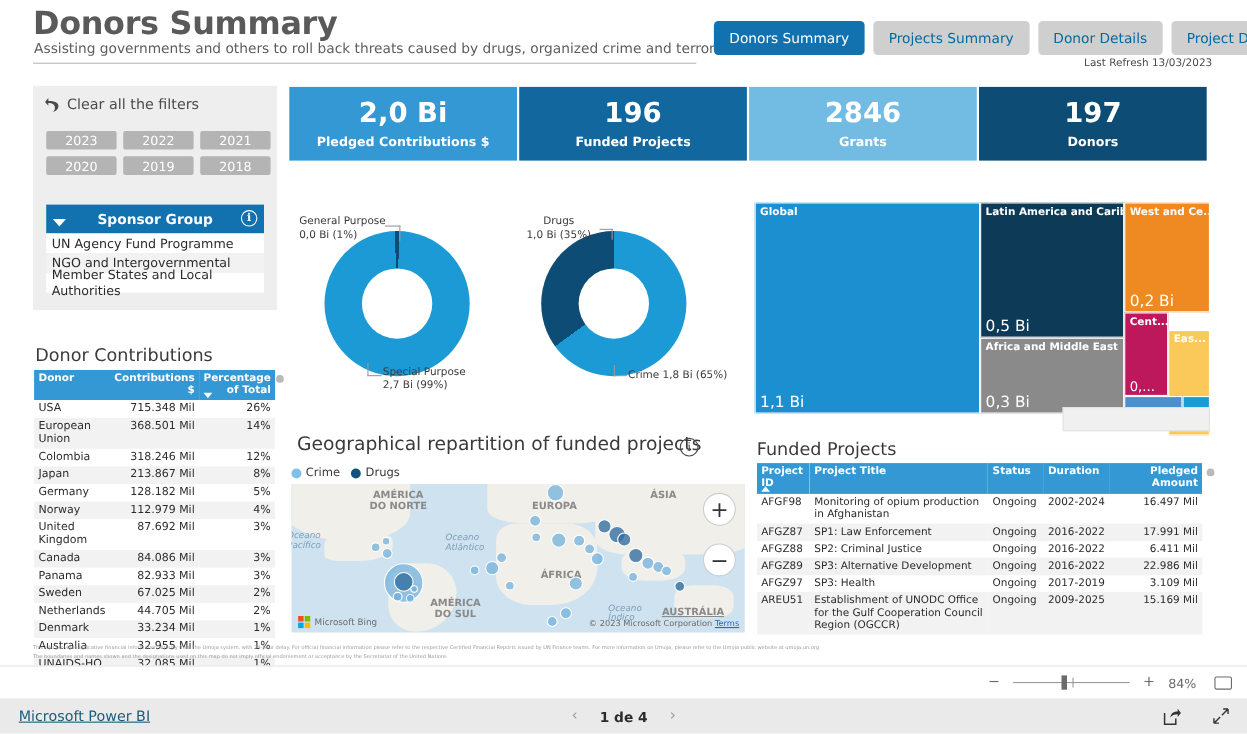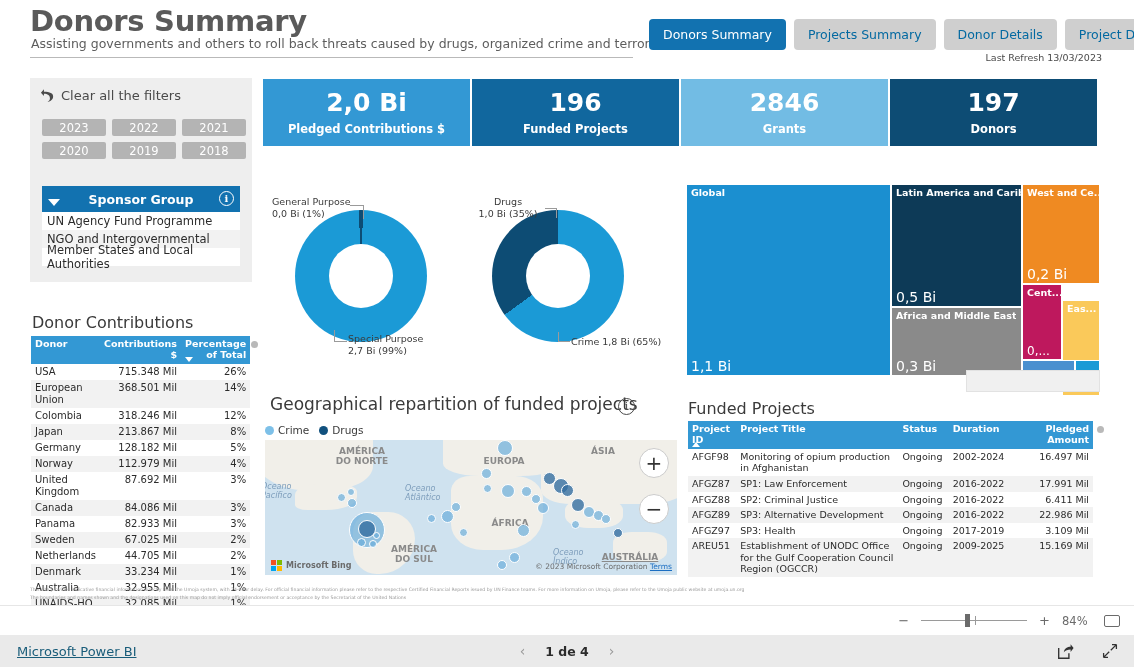--- a/index.html
+++ b/index.html
@@ -254,21 +254,21 @@
   .map-zoom {
     position: absolute; right: 8px;
     width: 30px; height: 30px; border-radius: 50%;
     background: #ffffff; border: 1px solid #cccccc;
     display: flex; align-items: center; justify-content: center;
     font-size: 20px; color: #333333; cursor: pointer;
   }
   #bing-attr {
     position: absolute; left: 6px; bottom: 4px;
     display: flex; align-items: center; gap: 4px;
-    font-size: 8px; color: #6b6b6b; font-weight: bold;
+    font-size: 8px; color: #6b6b6b;
   }
   #bing-logo {
     width: 11px; height: 11px;
     display: grid; grid-template-columns: 1fr 1fr; grid-gap: 1px;
   }
   #copyright {
     position: absolute; right: 5px; bottom: 4px;
     font-size: 7.5px; color: #6b6b6b;
   }
   #copyright .terms { color: #1b6ec2; text-decoration: underline; }

